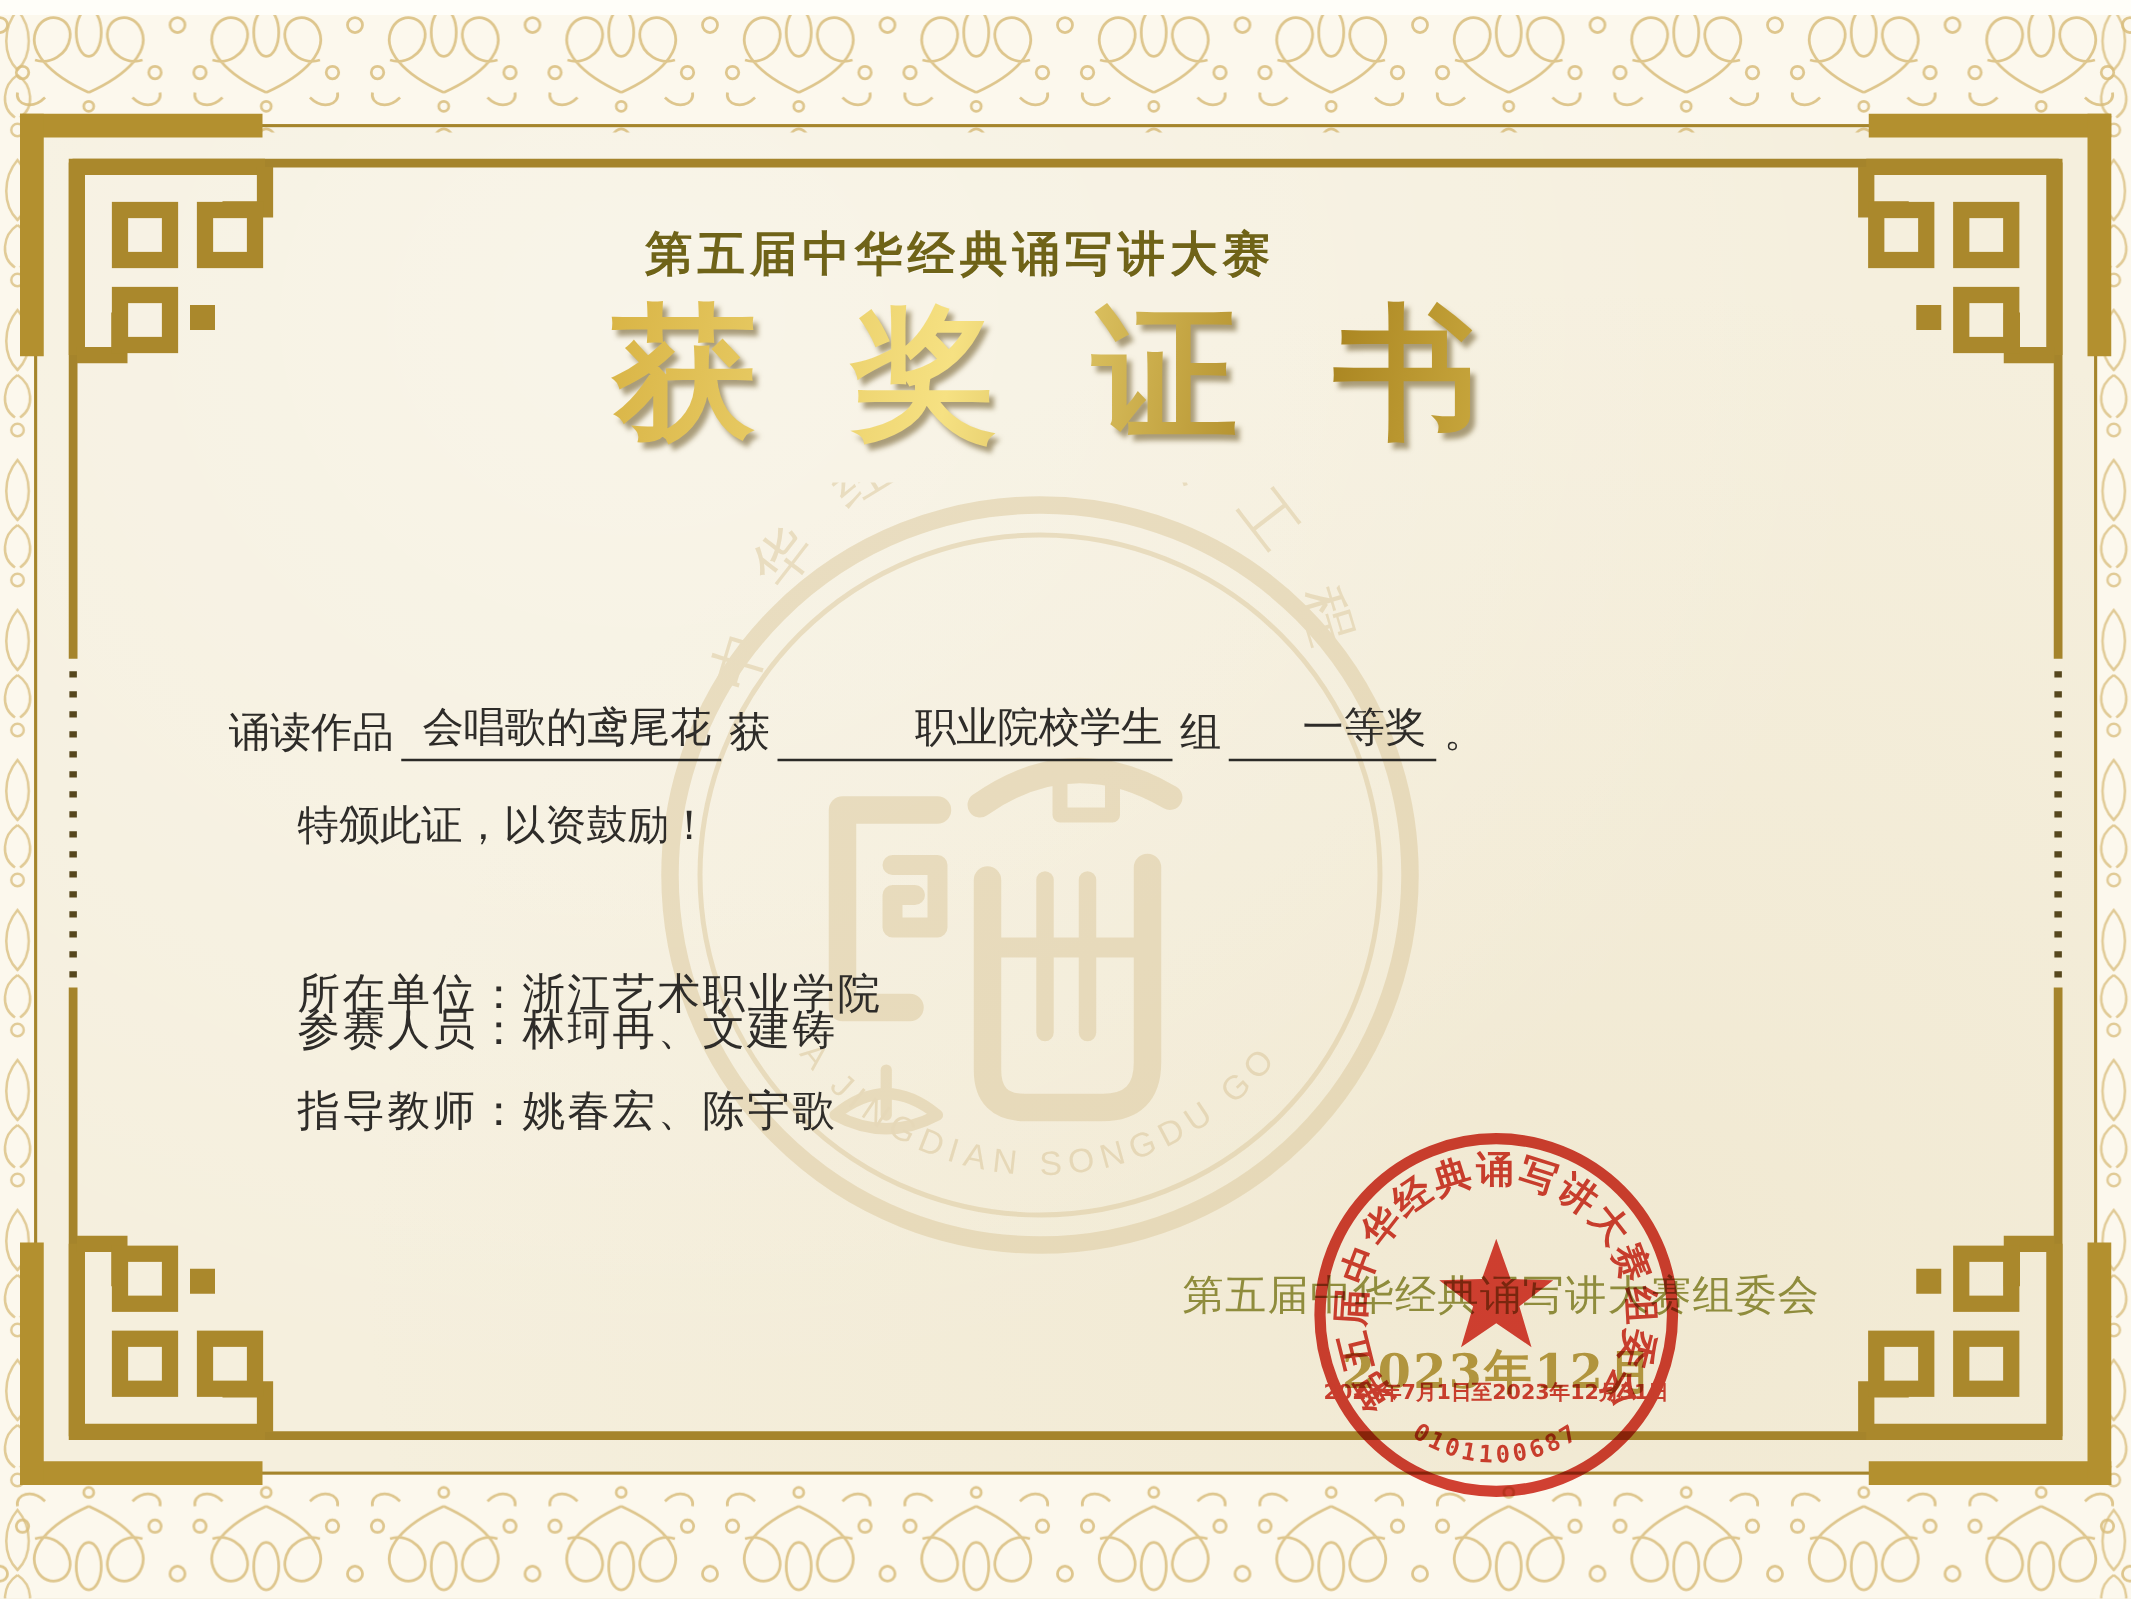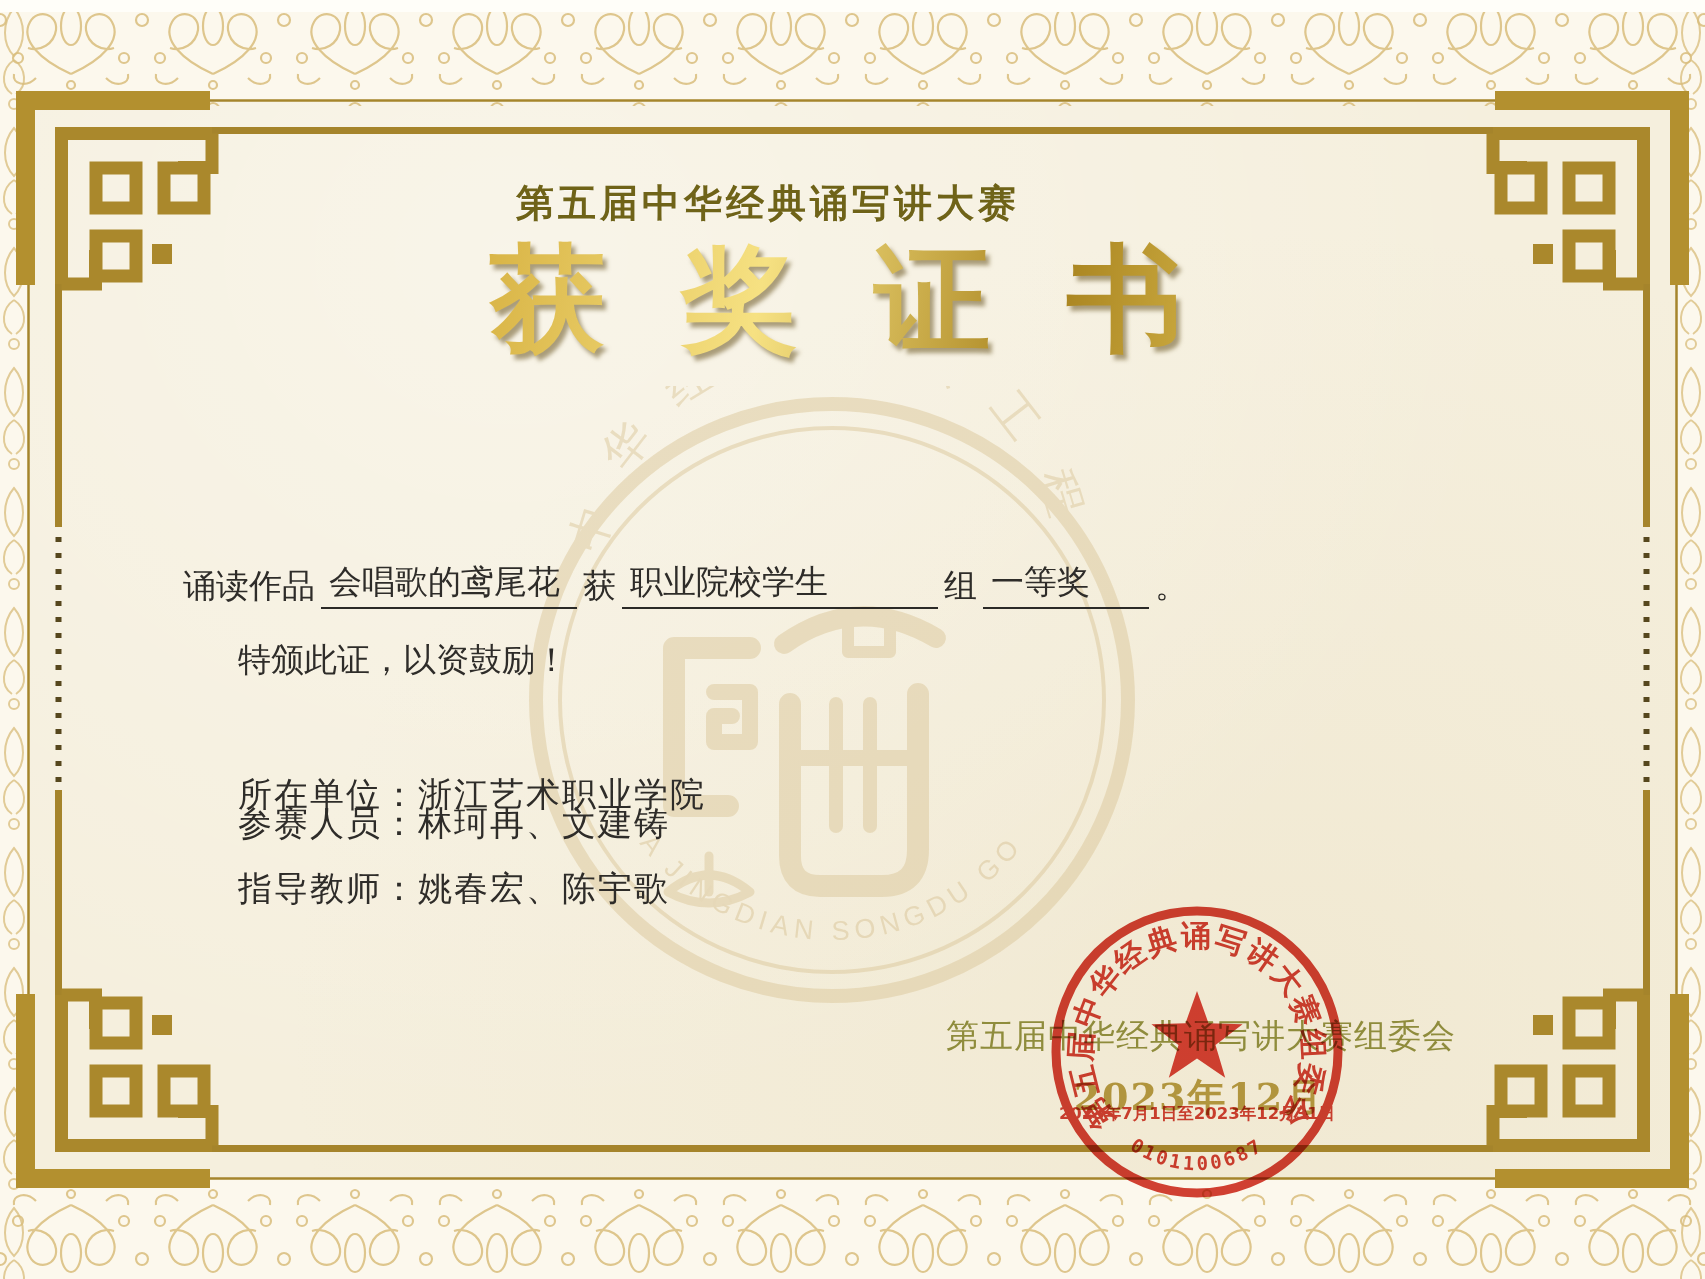--- a/index.html
+++ b/index.html
@@ -29,21 +29,21 @@
   .cert-no{top:398px;left:1218px;font-size:27px;white-space:nowrap;}
   .cert-no .lbl{color:#8c7820;font-weight:bold;}
   .cert-no .val{color:#35332e;font-family:"Liberation Serif",serif;letter-spacing:1.5px;}
 
   .body-line{font-size:33px;color:#2e2c29;white-space:nowrap;
     font-family:"DejaVu Sans",sans-serif;}
   .l1{top:492px;left:238px;}
   .l2{top:560px;left:183px;}
   .l3{top:638px;left:238px;}
   .blank{
-    display:inline-block;text-align:left;vertical-align:bottom;
+    display:inline-block;text-align:right;vertical-align:bottom;
     border-bottom:2.5px solid #2b2a27;padding:0 8px 2px 8px;margin:0 6px;
     font-family:"DejaVu Serif",serif;
   }
   .blank.work{min-width:240px;}
   .blank.group{min-width:300px;}
   .blank.award{min-width:150px;}
 
   .info-row{left:238px;font-size:34px;color:#2e2c29;white-space:nowrap;
     font-family:"DejaVu Serif",serif;letter-spacing:2px;}
   .i0{top:772px;} .i1{top:801px;} .i2{top:866px;}

